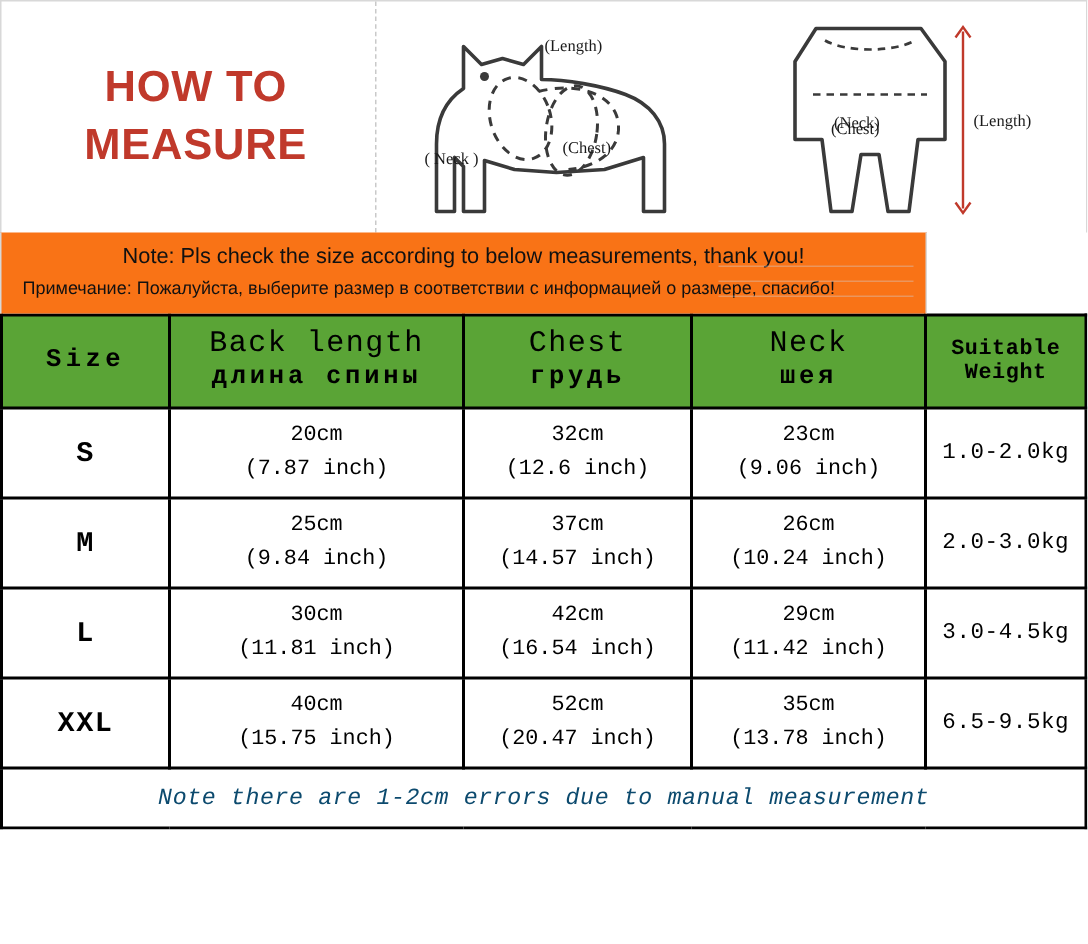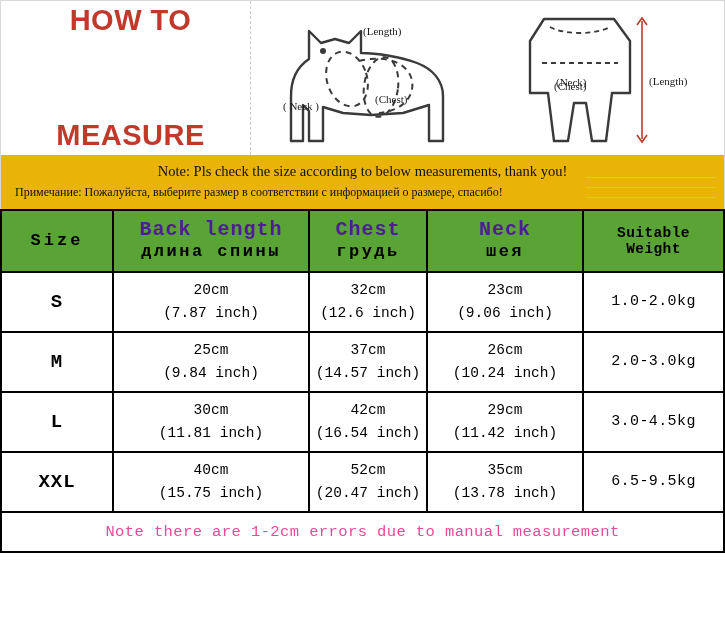--- a/index.html
+++ b/index.html
@@ -23,21 +23,21 @@
     height: 155px;
     border: 1px solid #d8d8d8;
     border-bottom: none;
     display: flex;
     align-items: stretch;
   }
   .headline-cell {
     width: 250px;
     display: flex;
     flex-direction: column;
-    justify-content: space-between;
+    justify-content: center;
     align-items: center;
     padding-left: 10px;
     border-right: 1px dashed #c9c9c9;
   }
   .headline {
     color: #c0392b;
     font-size: 29px;
     font-weight: bold;
     line-height: 1.35;
     letter-spacing: .5px;
@@ -55,28 +55,27 @@
   .fig-label {
     position: absolute;
     font-size: 11px;
     color: #1a1a1a;
     font-family: Liberation Serif, serif;
     white-space: nowrap;
   }
 
   
   .note-block {
-    width: 725px;
+    width: 618px;
     border: 1px solid #d8d8d8;
     border-top: none;
     border-bottom: none;
     padding: 6px 10px 8px 10px;
-    background: #eab308;
-    position: relative;
-    font-family: Liberation Serif, serif;
+    background: #f97316;
+    position: relative;
   }
   .note-en {
     text-align: center;
     font-size: 14.5px;
     color: #111;
     line-height: 1.5;
   }
   .note-ru {
     text-align: left;
     font-size: 12px;
@@ -117,23 +116,23 @@
     height: 62px;
     padding: 2px 4px;
   }
   .hdr-size {
     color: #000;
     font-size: 17px;
     font-weight: bold;
     letter-spacing: 3px;
   }
   .hdr-main {
-    color: #4c1d95;
+    color: #000000;
     font-size: 20px;
-    font-weight: bold;
+    font-weight: normal;
     line-height: 1.15;
     letter-spacing: 1px;
   }
   .hdr-sub {
     color: #000;
     font-size: 17px;
     font-weight: bold;
     letter-spacing: 2.5px;
     line-height: 1.3;
   }
@@ -162,23 +161,24 @@
   }
   td.col-weight {
     font-size: 15px;
     color: #000;
     letter-spacing: .4px;
   }
   tfoot td {
     height: 40px;
     background: #fff;
     font-size: 15.5px;
-    color: #ec4899;
+    color: #0c4a6e;
     letter-spacing: .4px;
     font-family: "Liberation Mono", monospace;
+    font-style: italic;
   }
   .bottom-strip {
     width: 725px;
     height: 14px;
     background: #fff;
   }
 </style>
 </head>
 <body>
 
@@ -235,21 +235,21 @@
   <table class="size-table">
     <thead>
       <tr>
         <td style="width:112px;">
           <div class="hdr-size">Size</div>
         </td>
         <td style="width:196px;">
           <div class="hdr-main">Back length</div>
           <div class="hdr-sub">длина спины</div>
         </td>
-        <td style="width:118px;">
+        <td style="width:152px;">
           <div class="hdr-main">Chest</div>
           <div class="hdr-sub">грудь</div>
         </td>
         <td style="width:156px;">
           <div class="hdr-main">Neck</div>
           <div class="hdr-sub">шея</div>
         </td>
         <td>
           <div class="hdr-weight">Suitable Weight</div>
         </td>

